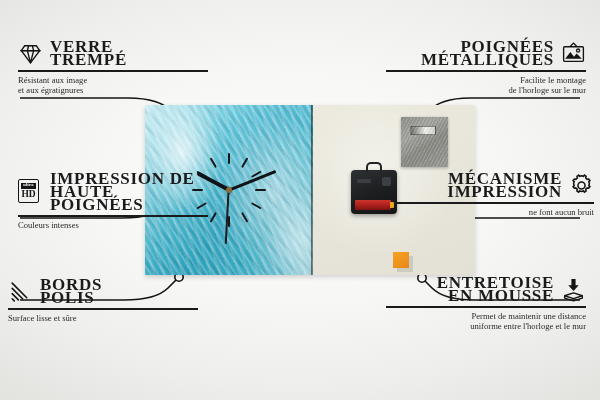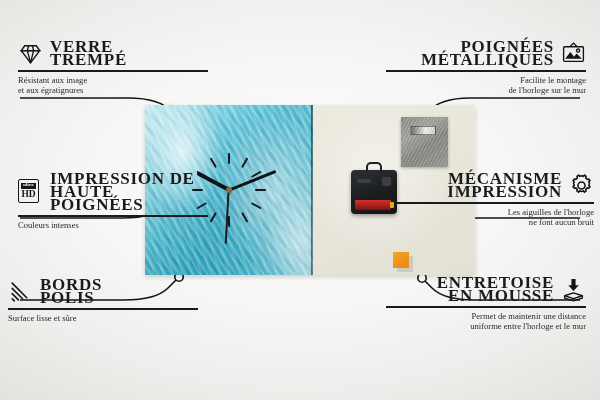--- a/index.html
+++ b/index.html
@@ -278,21 +278,20 @@
         <div class="title">IMPRESSION</div>
       </div>
       <span class="ico">
         <svg viewBox="0 0 24 24" fill="none" stroke="#141414" stroke-width="1.5">
           <path d="M12 2.6l1.9.6.9-1.1 1.6 1.2-.3 1.4 1.4 1.4 1.4-.3 1.2 1.6-1.1.9.6 1.9-.6 1.9 1.1.9-1.2 1.6-1.4-.3-1.4 1.4.3 1.4-1.6 1.2-.9-1.1-1.9.6-1.9-.6-.9 1.1-1.6-1.2.3-1.4-1.4-1.4-1.4.3-1.2-1.6 1.1-.9-.6-1.9.6-1.9-1.1-.9 1.2-1.6 1.4.3L8 4.7l-.3-1.4L9.3 2.1l.9 1.1 1.8-.6z"></path>
           <circle cx="12" cy="12" r="3.4"></circle>
         </svg>
       </span>
     </div>
     <div class="rule"></div>
-    <div class="sub">Les aiguilles de l'horloge</div>
     <div class="sub">ne font aucun bruit</div>
   </div>
 
   <div class="callout right c6">
     <div class="head">
       <div>
         <div class="title">ENTRETOISE</div>
         <div class="title">EN MOUSSE</div>
       </div>
       <span class="ico">

